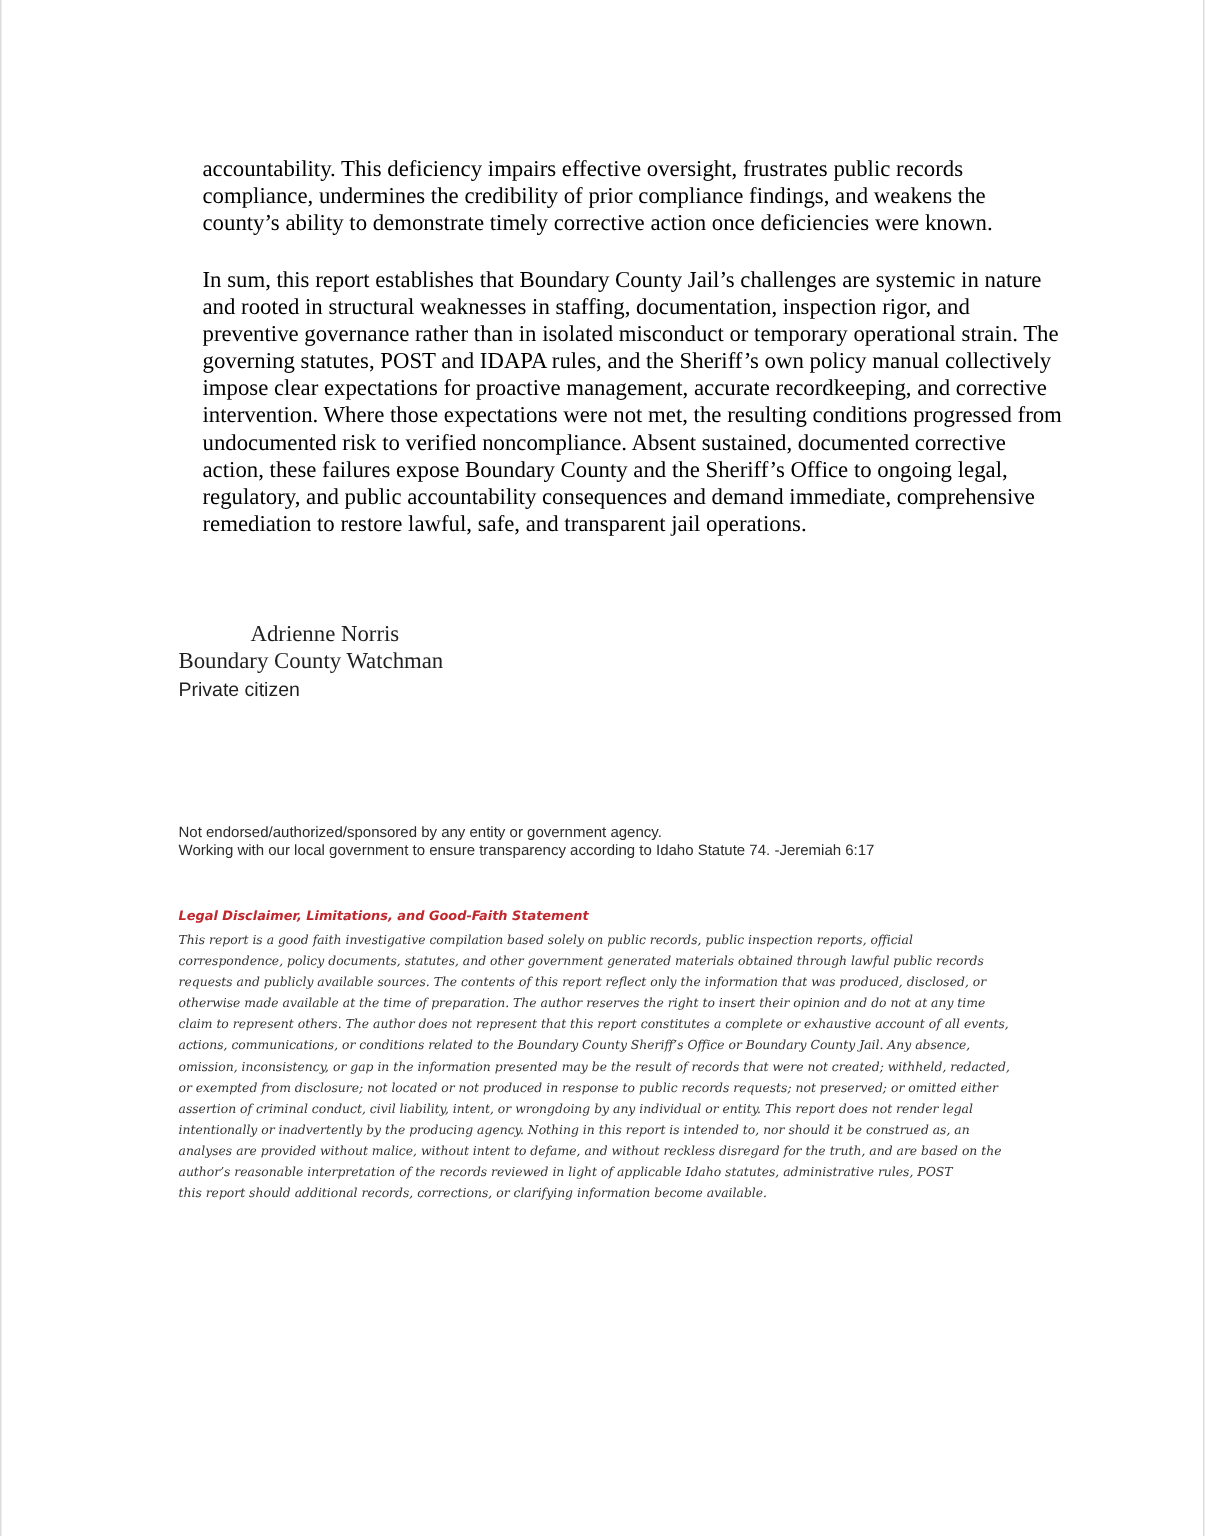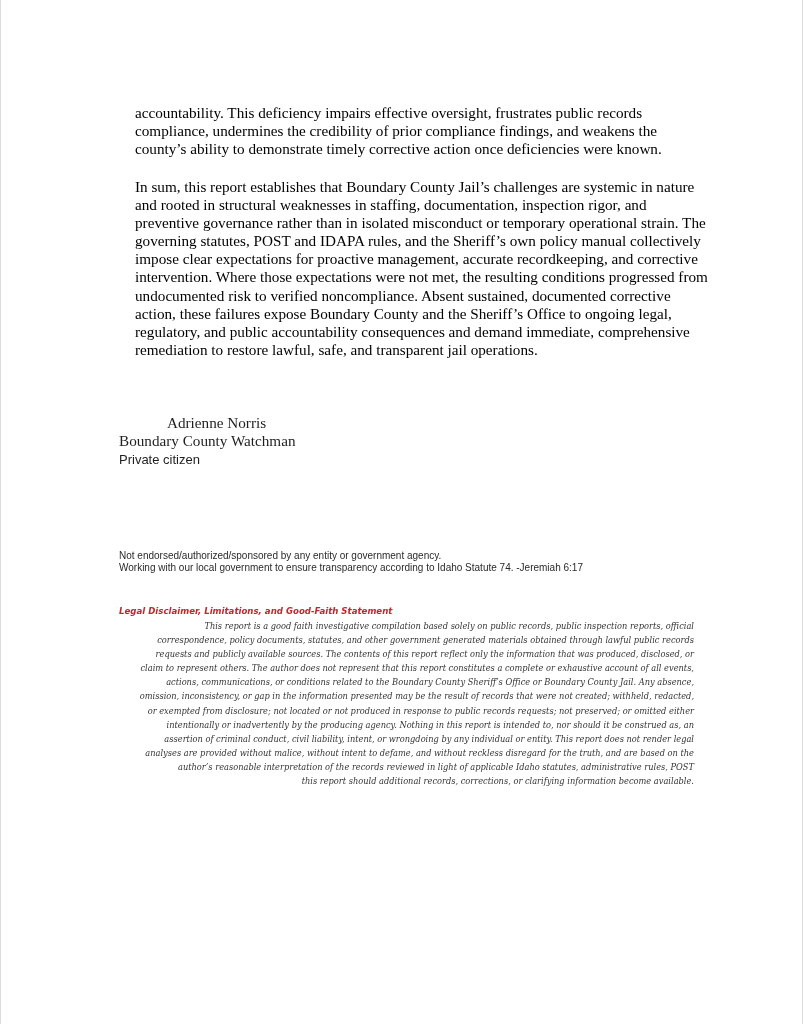--- a/index.html
+++ b/index.html
@@ -74,21 +74,20 @@
       position: absolute;
       left: 118px;
       top: 619px;
       width: 575px;
       font-family: "DejaVu Serif", "Liberation Serif", serif;
       font-style: italic;
       font-size: 8.25px;
       line-height: 14.1px;
       color: #333333;
       margin: 0;
-      text-align: right;
     }
     .disclaimer-body span.line {
       display: block;
       white-space: nowrap;
     }
     .footer {
       position: absolute;
       top: 950px;
       left: 0;
       width: 801px;
@@ -112,25 +111,26 @@
   <div id="sig-role" class="sig sig-sans">Private citizen</div>
 
   <div id="note1" class="note">Not endorsed/authorized/sponsored by any entity or government agency.</div>
   <div id="note2" class="note">Working with our local government to ensure transparency according to Idaho Statute 74. -Jeremiah 6:17</div>
 
   <div class="disclaimer-title" style="color: rgb(192, 40, 45);">Legal Disclaimer, Limitations, and Good-Faith Statement</div>
   <div class="disclaimer-body" id="disclaimer-body">
     <span class="line">This report is a good faith investigative compilation based solely on public records, public inspection reports, official</span>
     <span class="line">correspondence, policy documents, statutes, and other government generated materials obtained through lawful public records</span>
     <span class="line">requests and publicly available sources. The contents of this report reflect only the information that was produced, disclosed, or</span>
+    <span class="line">otherwise made available at the time of preparation. The author reserves the right to insert their opinion and do not at any time</span>
     <span class="line">claim to represent others. The author does not represent that this report constitutes a complete or exhaustive account of all events,</span>
     <span class="line">actions, communications, or conditions related to the Boundary County Sheriff’s Office or Boundary County Jail. Any absence,</span>
     <span class="line">omission, inconsistency, or gap in the information presented may be the result of records that were not created; withheld, redacted,</span>
     <span class="line">or exempted from disclosure; not located or not produced in response to public records requests; not preserved; or omitted either</span>
+    <span class="line">assertion of criminal conduct, civil liability, intent, or wrongdoing by any individual or entity. This report does not render legal</span>
     <span class="line">intentionally or inadvertently by the producing agency. Nothing in this report is intended to, nor should it be construed as, an</span>
-    <span class="line">assertion of criminal conduct, civil liability, intent, or wrongdoing by any individual or entity. This report does not render legal</span>
     <span class="line">analyses are provided without malice, without intent to defame, and without reckless disregard for the truth, and are based on the</span>
     <span class="line">author’s reasonable interpretation of the records reviewed in light of applicable Idaho statutes, administrative rules, POST</span>
     <span class="line">this report should additional records, corrections, or clarifying information become available.</span>
   </div>
 
 
 </div>
 
 </body></html>

